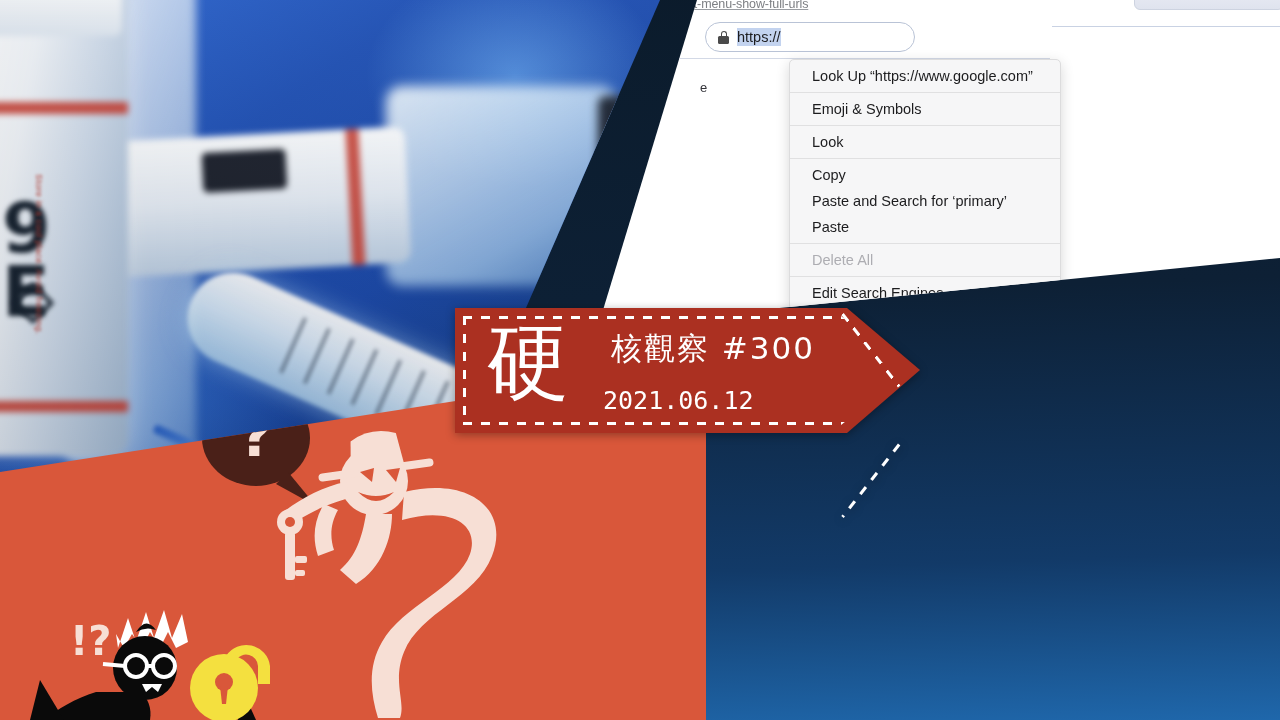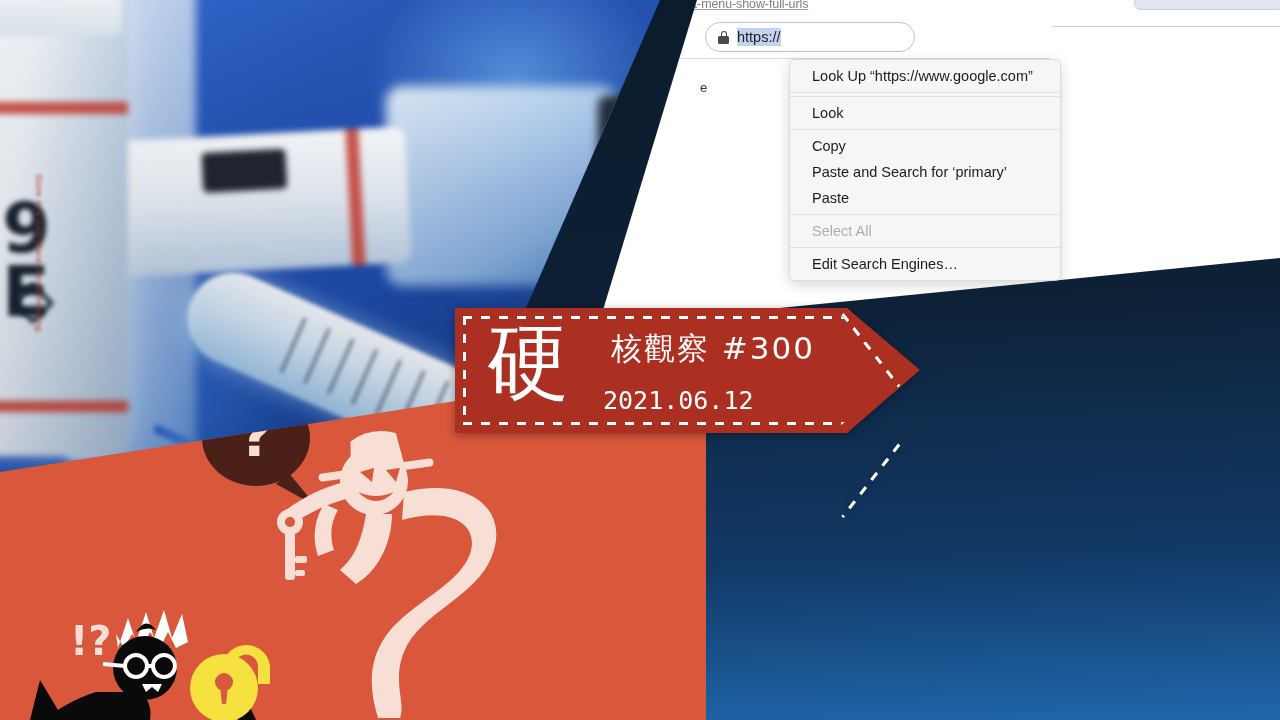--- a/index.html
+++ b/index.html
@@ -392,31 +392,32 @@
     <div class="omni-underline"></div>
     <div class="omni-underline2"></div>
 
     <div class="stray-e">e</div>
 
     <div class="ctx-menu">
 
       <div class="ctx-item">Look Up “https://www.google.com”</div>
       <div class="ctx-sep"></div>
 
+      <div class="ctx-item">Emoji &amp; Symbols</div>
       <div class="ctx-sep"></div>
 
       <div class="ctx-item">Look</div>
       <div class="ctx-sep"></div>
 
       <div class="ctx-item">Copy</div>
       <div class="ctx-item">Paste and Search for ‘primary’</div>
       <div class="ctx-item">Paste</div>
       <div class="ctx-sep"></div>
 
-      <div class="ctx-item disabled">Select All</div>
+      <div class="ctx-item disabled">Delete All</div>
       <div class="ctx-sep"></div>
 
       <div class="ctx-item">Edit Search Engines…</div>
 
     </div>
   </div>
 
   <div class="stray-chrome"></div>
 
   <div class="banner">

